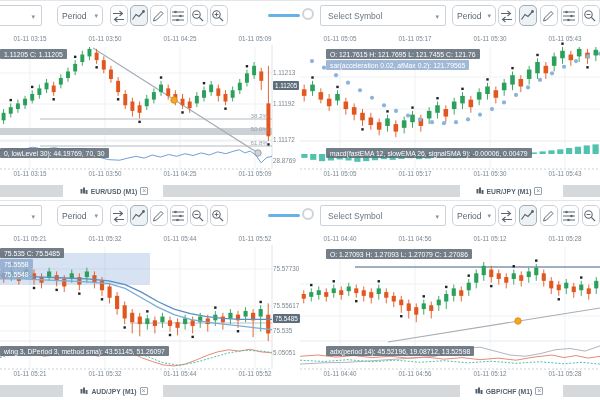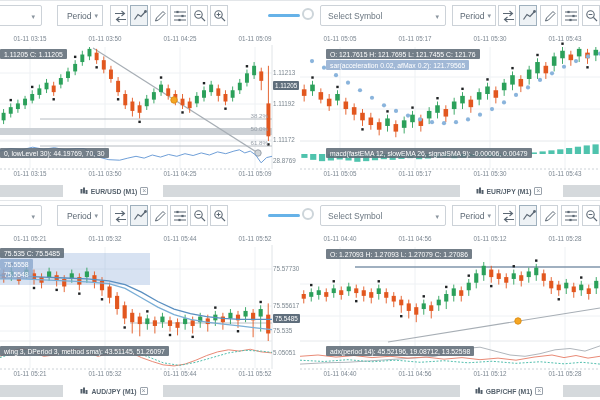--- a/index.html
+++ b/index.html
@@ -3,22 +3,22 @@
 <meta charset="utf-8">
 <style>
   html,body{margin:0;padding:0;width:600px;height:400px;overflow:hidden;background:#fff;
     font-family:"Liberation Sans","DejaVu Sans",sans-serif;}
   .grid{position:relative;width:600px;height:400px;}
   .panel{position:absolute;width:300px;height:200px;border-top:1px solid #e3e6e9;box-sizing:border-box;background:#fff;}
   .panel.left{overflow:visible;z-index:2;}
   .panel.right{overflow:hidden;z-index:1;}
   .p0{left:0;top:0}.p1{left:300px;top:0}.p2{left:0;top:200px}.p3{left:300px;top:200px}
   .toolbar{position:absolute;left:0;top:0;width:300px;height:30px;background:#fff;z-index:5;}
-  .tbtn{position:absolute;top:4px;height:21px;box-sizing:border-box;border:1px solid #ccd2d8;border-radius:0;
-    background:#fff;color:#5b6773;font-size:8.5px;font-family:inherit;display:flex;align-items:center;justify-content:flex-end;gap:3px;padding:0;}
+  .tbtn{position:absolute;top:4px;height:21px;box-sizing:border-box;border:1px solid #ccd2d8;border-radius:5px;
+    background:#fff;color:#5b6773;font-size:8.5px;font-family:inherit;display:flex;align-items:center;justify-content:space-between;gap:3px;padding:0;}
   .tbtn.icon{width:18px;}
   .tbtn.icon.active{border-color:#9fb0bd;background:#eef2f5;}
   .tbtn.period{padding:0 4px;}
   .caret{font-size:7px;color:#8a949e;line-height:1;}
   .select{position:absolute;top:4px;height:21px;box-sizing:border-box;border:1px solid #ccd2d8;border-radius:2px;
     background:#fff;color:#6a7680;font-size:8.5px;display:flex;align-items:center;}
   .select .lbl{padding-left:7px;flex:1;text-align:left;}
   .select .caret{position:absolute;right:6px;top:7px;}
   .select.stub{left:-64px;width:106px;}
   .slider-line{position:absolute;top:13px;left:268px;width:32px;height:3px;border-radius:2px;background:#66b2e8;}

